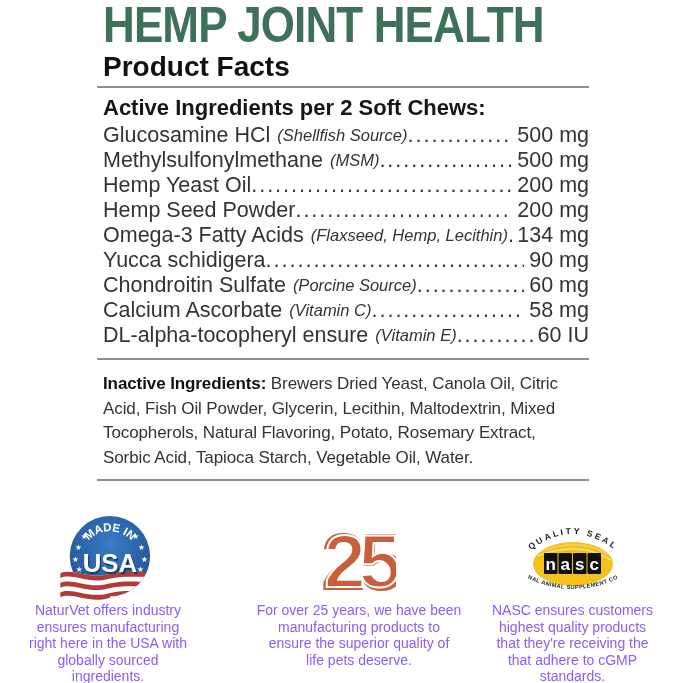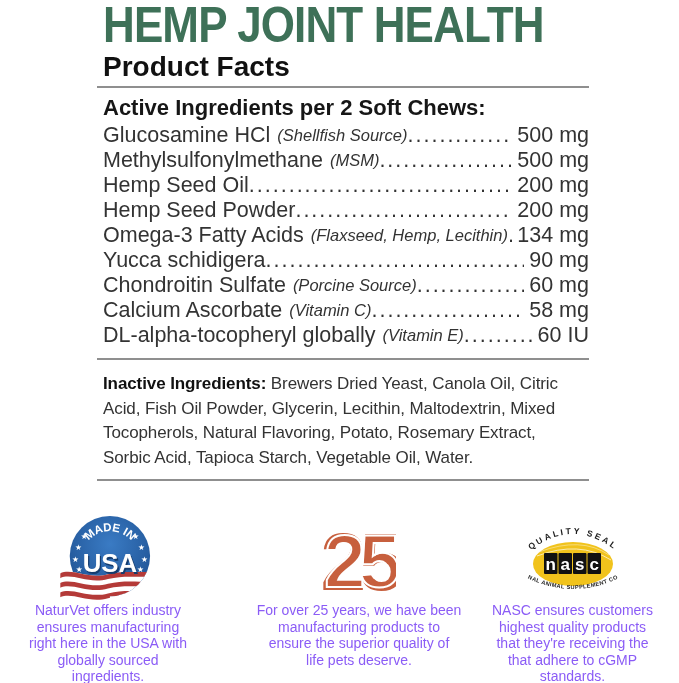--- a/index.html
+++ b/index.html
@@ -61,21 +61,21 @@
           <span class="dots"></span>
           <span class="ing-val">500 mg</span>
       </div>
       <div class="row">
         <span class="ing-name">Methylsulfonylmethane</span>
           <span class="ing-note">(MSM)</span>
           <span class="dots"></span>
           <span class="ing-val">500 mg</span>
       </div>
       <div class="row">
-        <span class="ing-name">Hemp Seed Oil</span>
+        <span class="ing-name">Hemp Yeast Oil</span>
           <span class="ing-note"></span>
           <span class="dots"></span>
           <span class="ing-val">200 mg</span>
       </div>
       <div class="row">
         <span class="ing-name">Hemp Seed Powder</span>
           <span class="ing-note"></span>
           <span class="dots"></span>
           <span class="ing-val">200 mg</span>
       </div>
@@ -97,21 +97,21 @@
           <span class="dots"></span>
           <span class="ing-val">60 mg</span>
       </div>
       <div class="row">
         <span class="ing-name">Calcium Ascorbate</span>
           <span class="ing-note">(Vitamin C)</span>
           <span class="dots"></span>
           <span class="ing-val">58 mg</span>
       </div>
       <div class="row">
-        <span class="ing-name">DL-alpha-tocopheryl globally</span>
+        <span class="ing-name">DL-alpha-tocopheryl ensure</span>
           <span class="ing-note">(Vitamin E)</span>
           <span class="dots"></span>
           <span class="ing-val">60 IU</span>
       </div>
     </div>
 
     <hr class="rule rule2">
 
     <p class="inactive"><b>Inactive Ingredients:</b><span> Brewers Dried Yeast, Canola Oil, Citric Acid, Fish Oil Powder, Glycerin, Lecithin, Maltodextrin, Mixed Tocopherols, Natural Flavoring, Potato, Rosemary Extract, Sorbic Acid, Tapioca Starch, Vegetable Oil, Water.</span></p>
 

